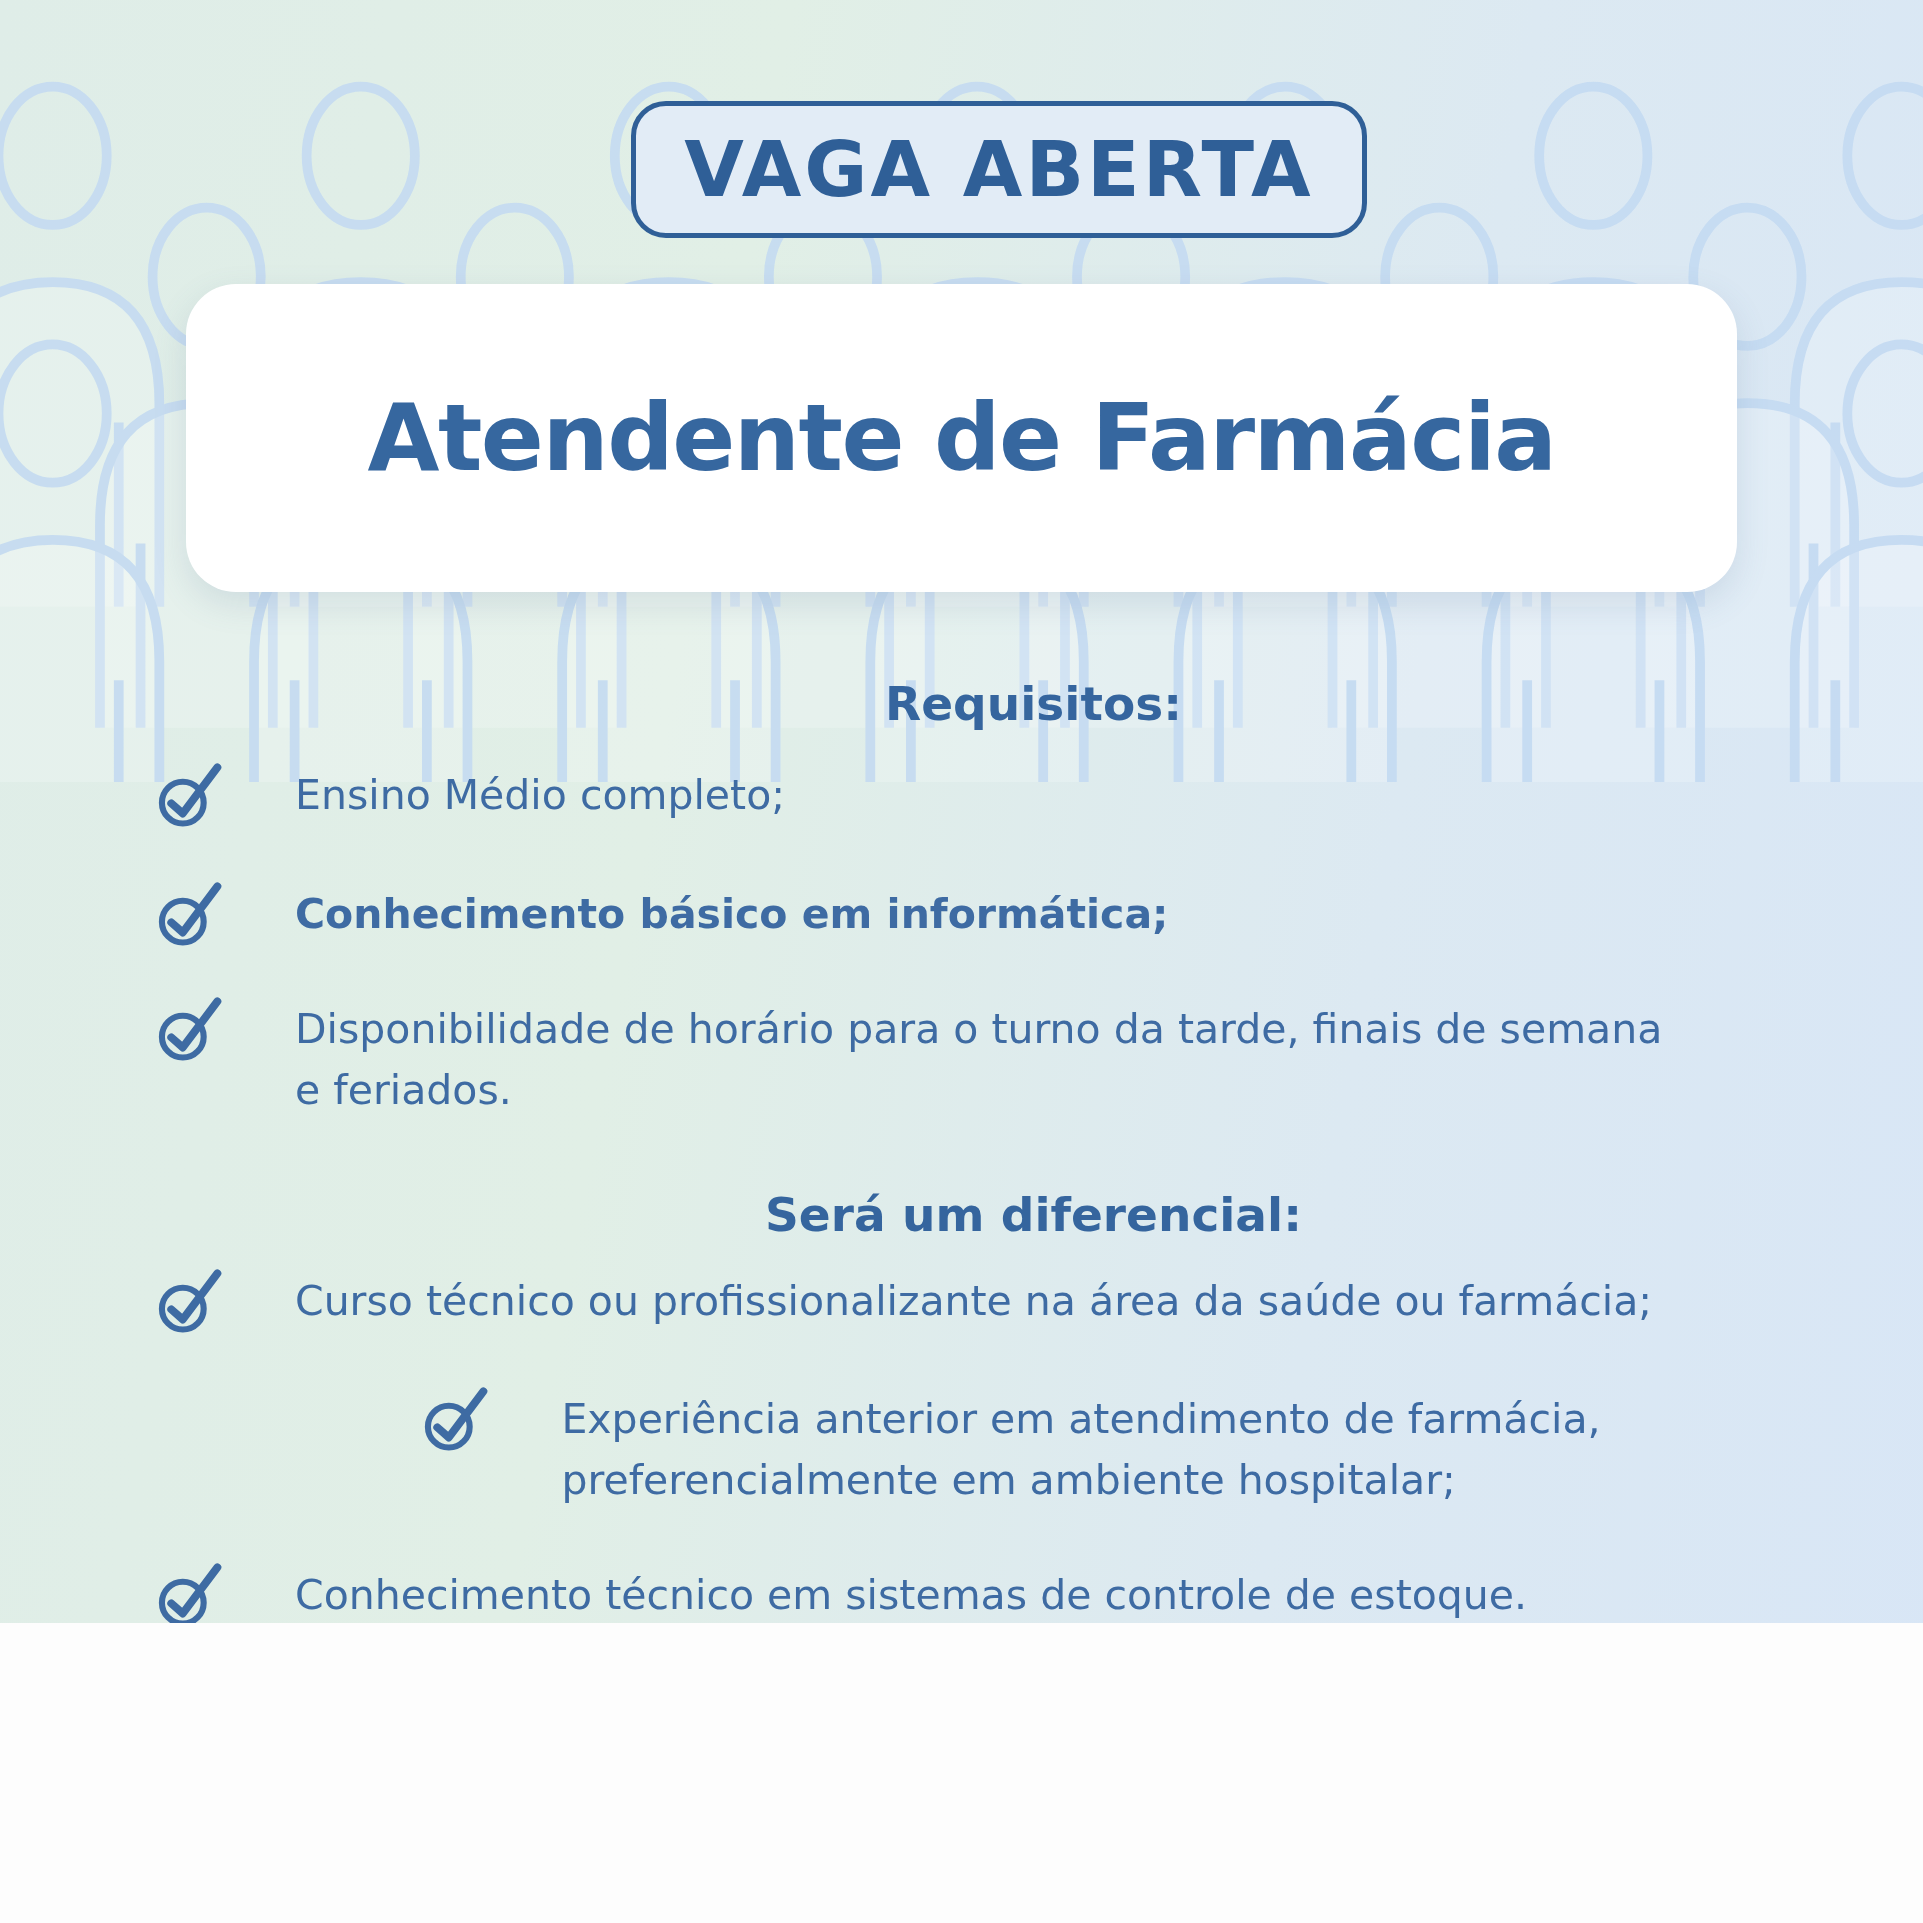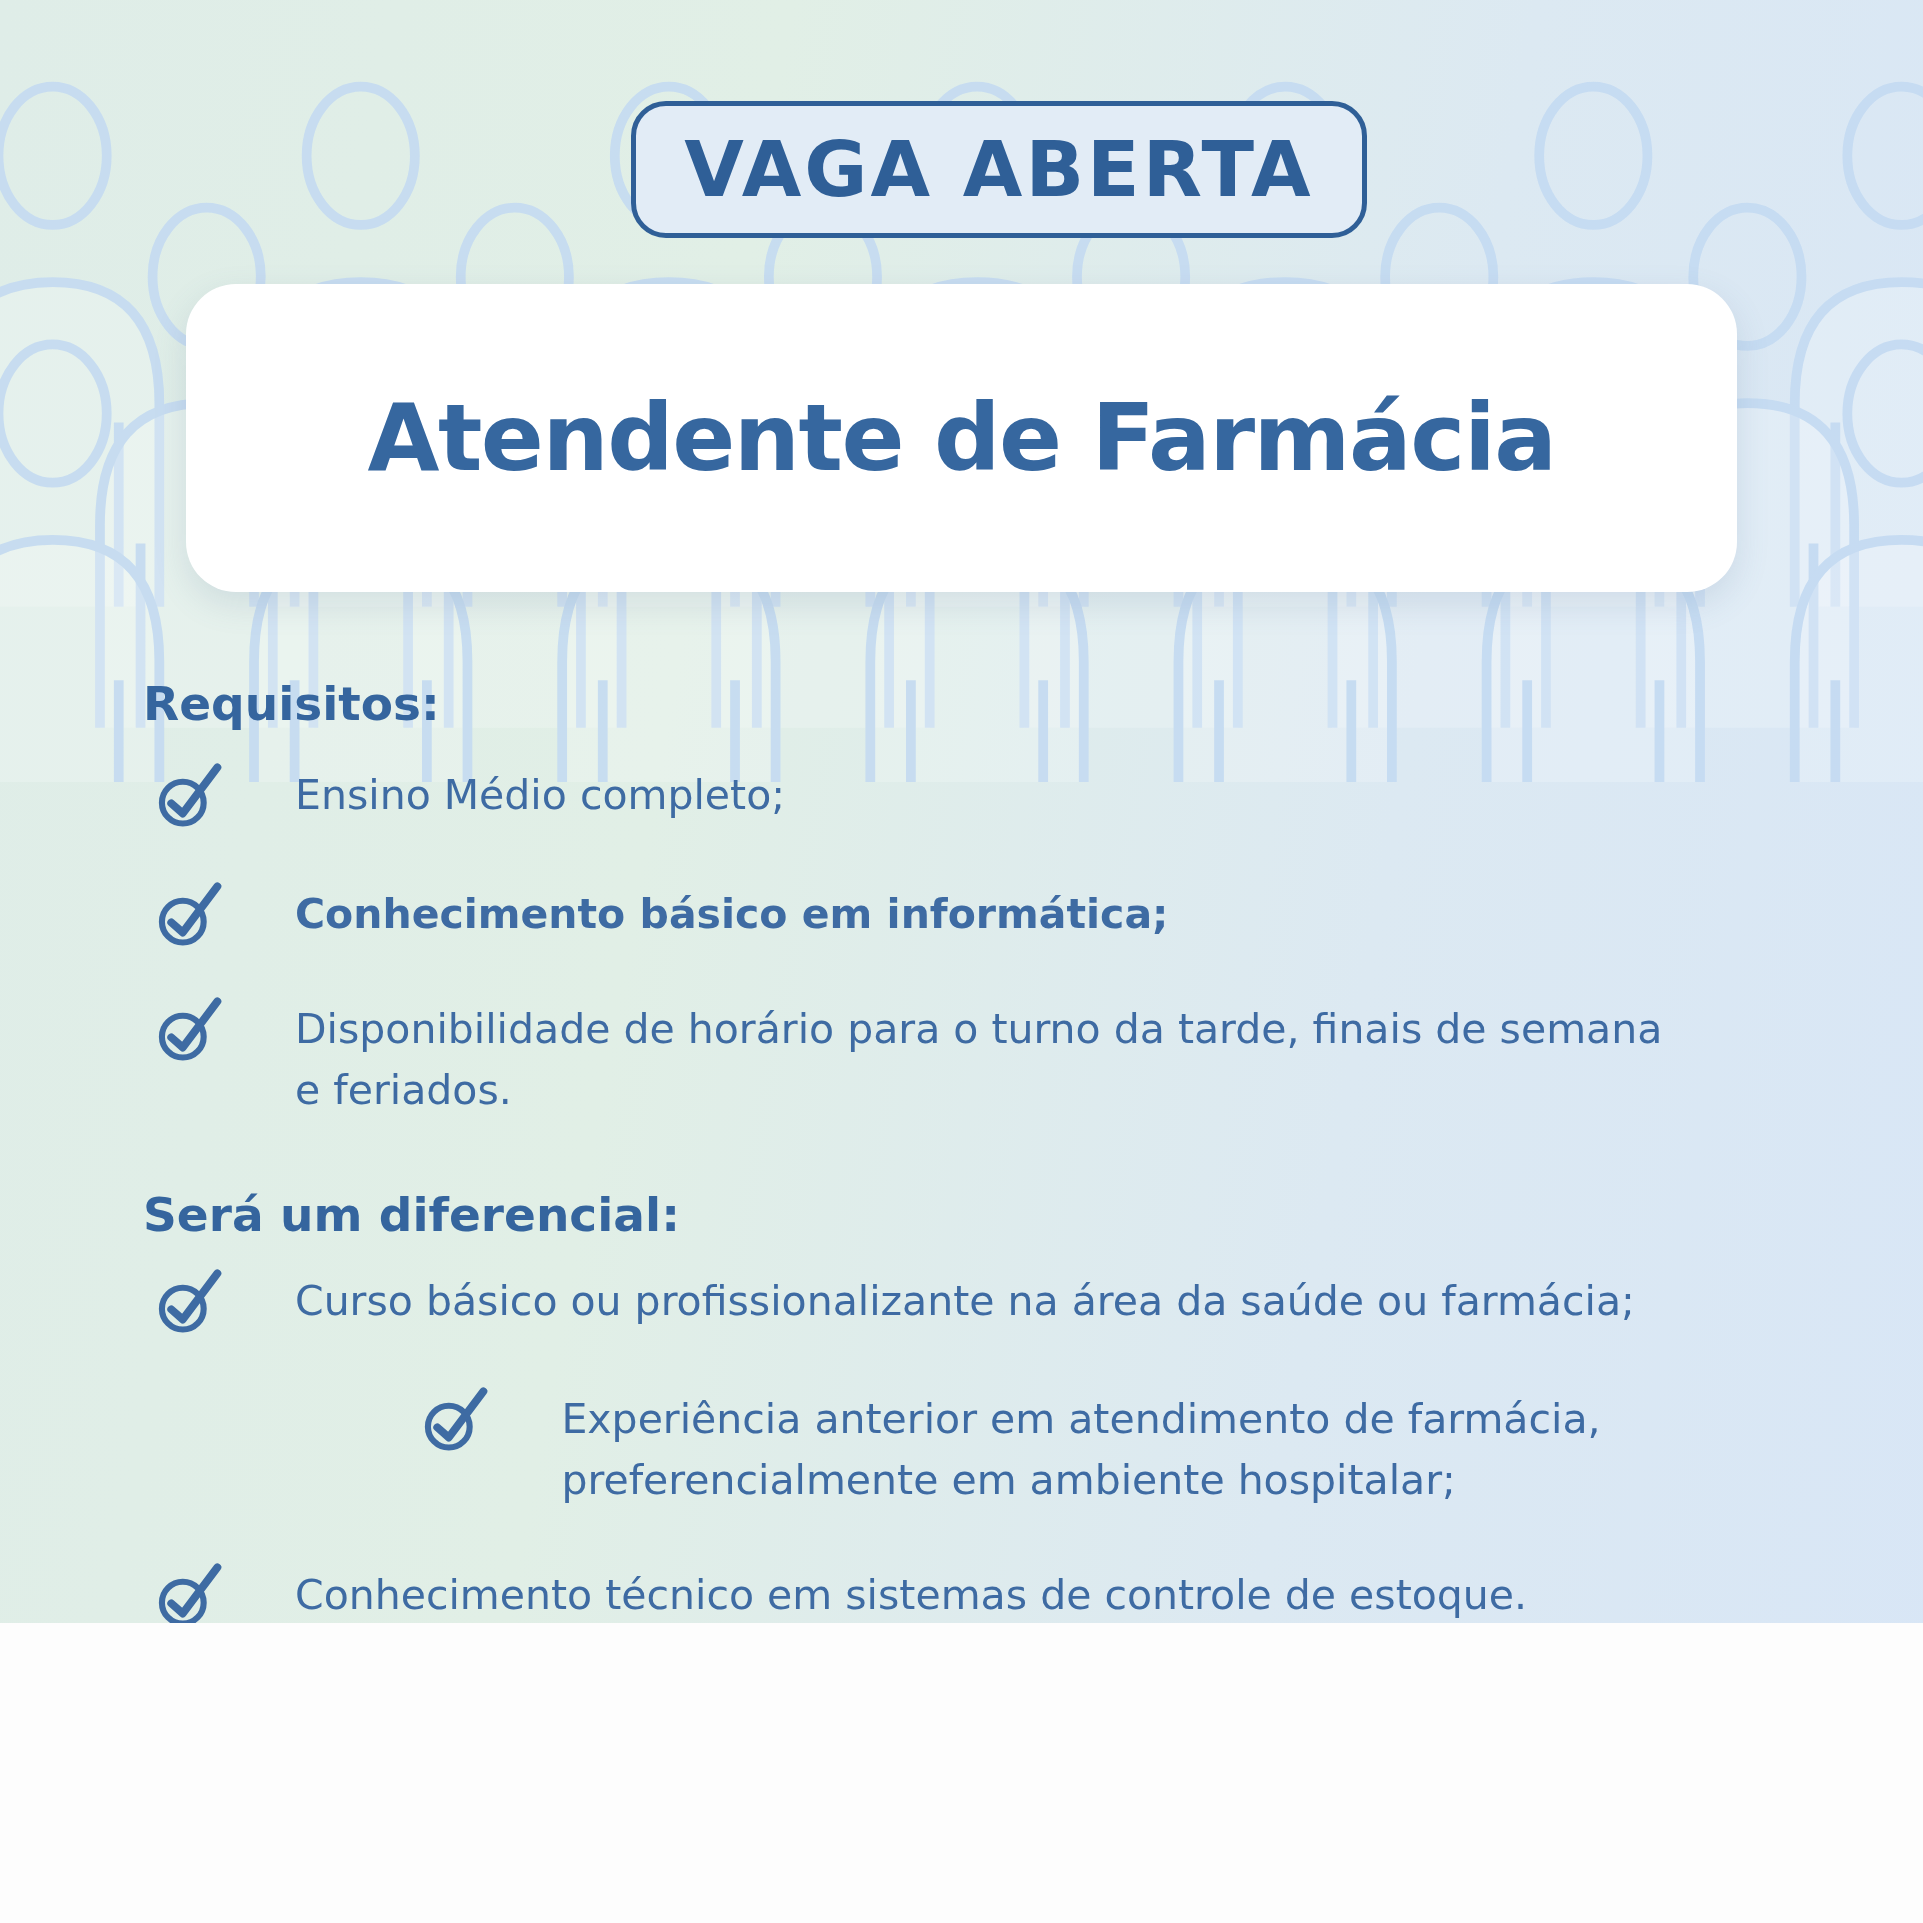--- a/index.html
+++ b/index.html
@@ -25,21 +25,21 @@
     background:#ffffff;border-radius:50px;
     box-shadow:0 12px 33px rgba(90,120,155,.16);
     display:flex;align-items:center;justify-content:center;
   }
   .title-card .title{
     color:#36679f;font-size:93px;font-weight:700;letter-spacing:-1.5px;
   }
   
   .section-heading{
     position:absolute;left:0;width:1924px;padding-left:143px;box-sizing:border-box;
-    color:#35659e;font-size:47px;font-weight:700;line-height:1;
+    text-align:center;color:#35659e;font-size:47px;font-weight:700;line-height:1;
   }
   .h-req{top:680px;}
   .h-dif{top:1191px;}
   
   .item{
     position:absolute;left:154px;width:1713px;
     display:flex;align-items:flex-start;gap:48px;
   }
   .item .check{flex:0 0 72px;width:72px;height:72px;margin-right:21px;margin-top:-7.5px;}
   .item .item-text{
@@ -123,21 +123,21 @@
 e feriados.</div>
   </div>
 
   <div class="section-heading h-dif">Será um diferencial:</div>
 
   <div class="item i-2a">
     <svg class="check" viewBox="0 0 100 100">
       <circle cx="40" cy="62" r="29" fill="none" stroke="#3e6ba3" stroke-width="8.5"></circle>
       <path d="M24,63 L40,77 L88,13" fill="none" stroke="#3e6ba3" stroke-width="11" stroke-linecap="round" stroke-linejoin="round"></path>
     </svg>
-    <div class="item-text">Curso básico ou profissionalizante na área da saúde ou farmácia;</div>
+    <div class="item-text">Curso técnico ou profissionalizante na área da saúde ou farmácia;</div>
   </div>
 
   <div class="item i-2b">
     <svg class="check" viewBox="0 0 100 100">
       <circle cx="40" cy="62" r="29" fill="none" stroke="#3e6ba3" stroke-width="8.5"></circle>
       <path d="M24,63 L40,77 L88,13" fill="none" stroke="#3e6ba3" stroke-width="11" stroke-linecap="round" stroke-linejoin="round"></path>
     </svg>
     <div class="item-text">Experiência anterior em atendimento de farmácia,
 preferencialmente em ambiente hospitalar;</div>
   </div>

